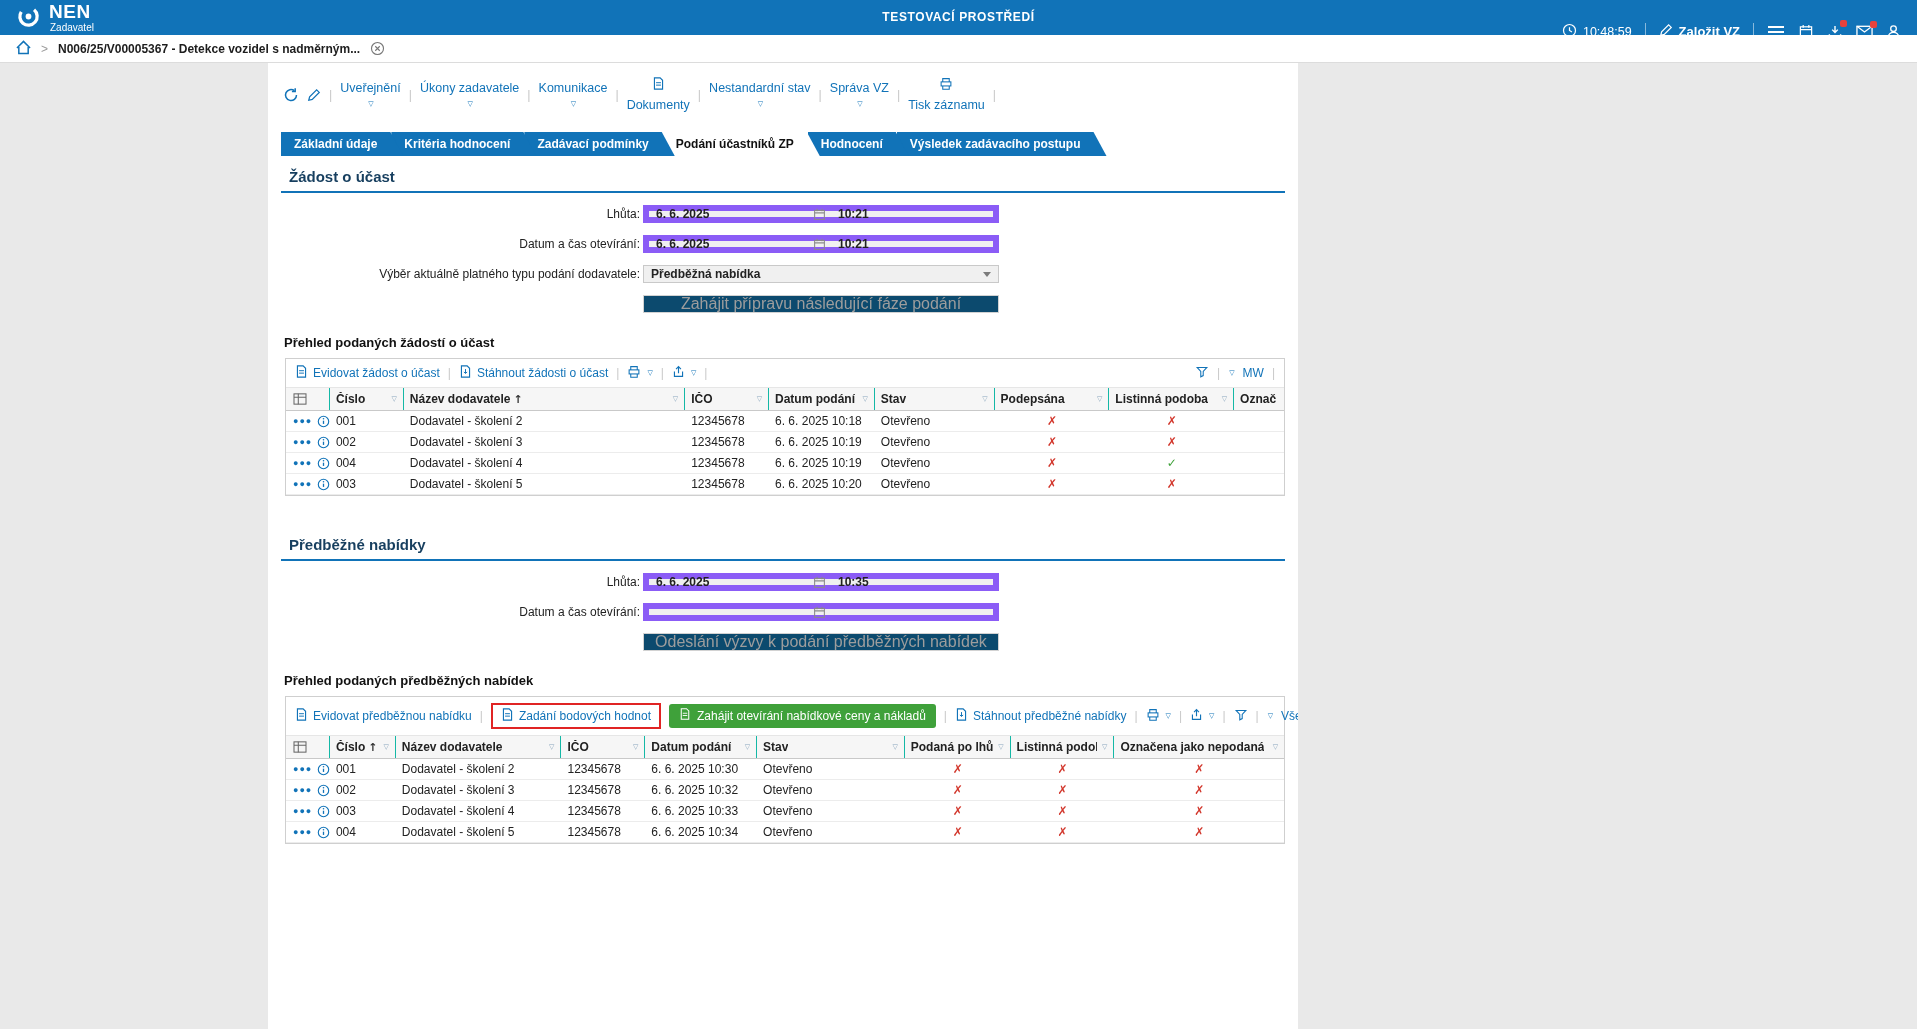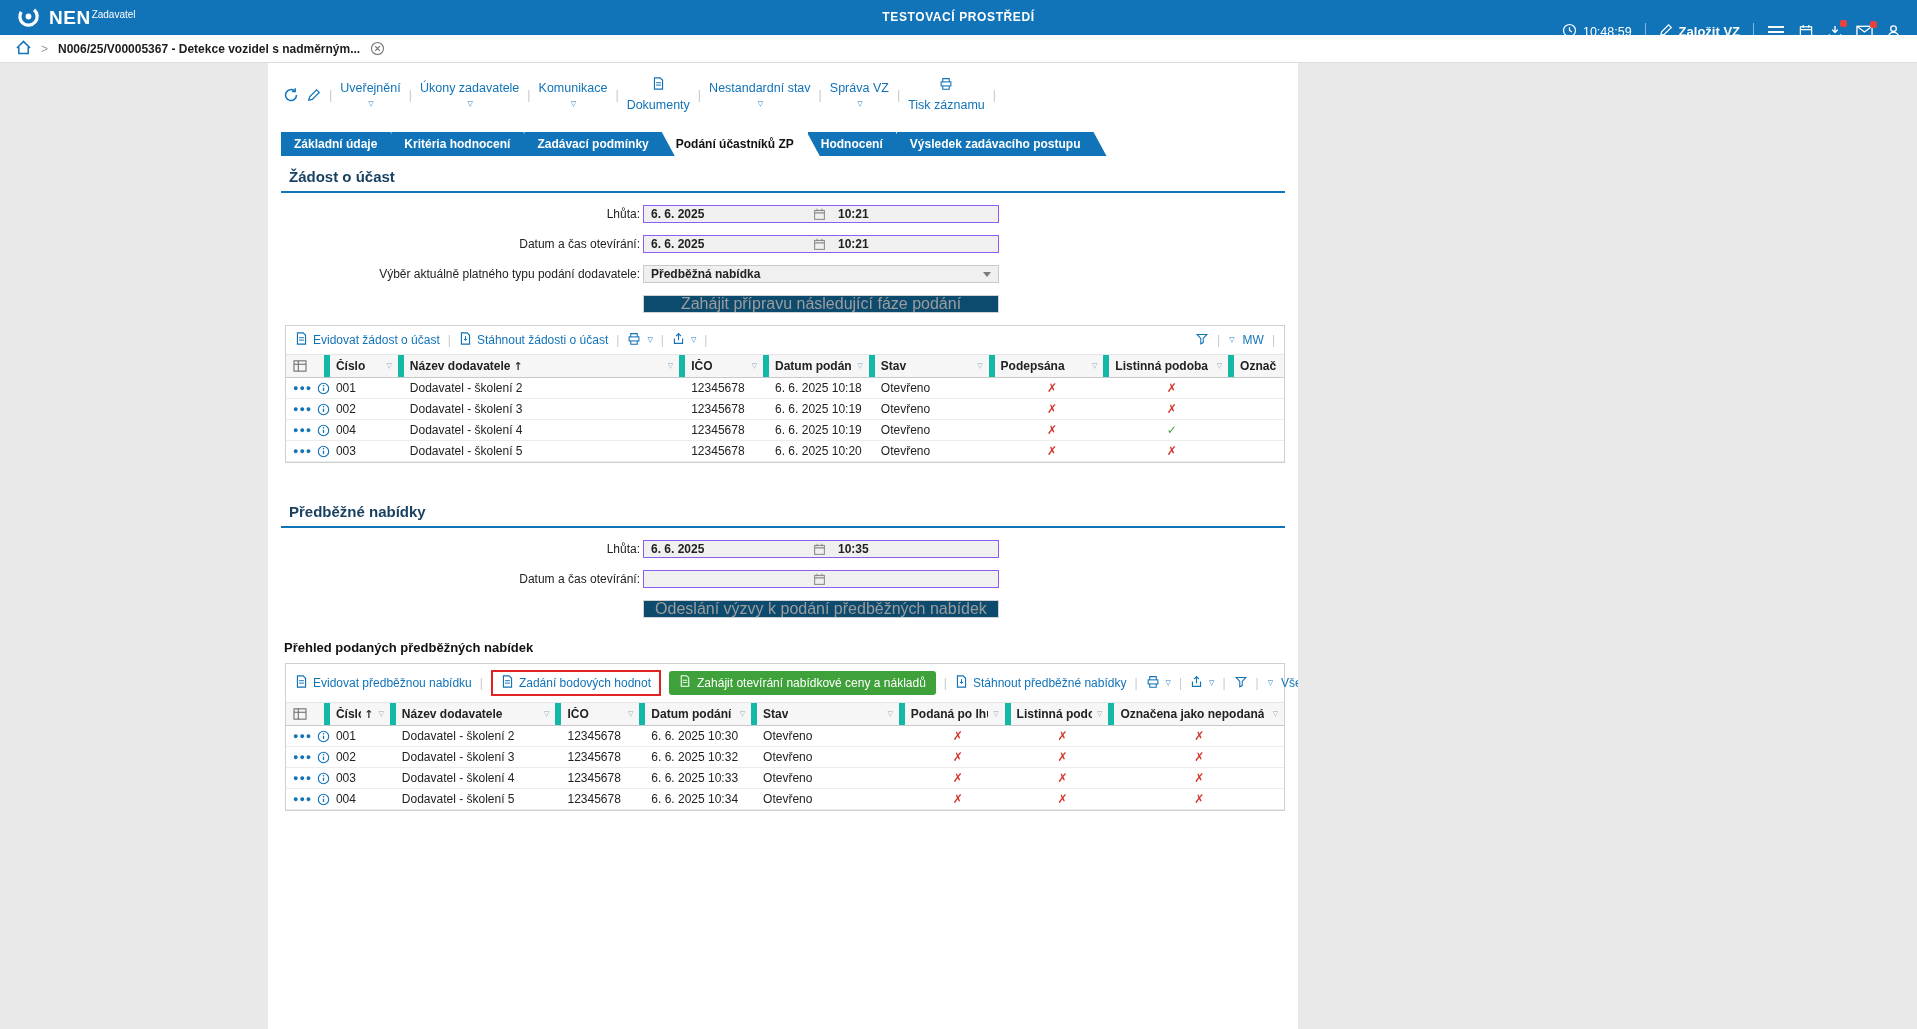--- a/index.html
+++ b/index.html
@@ -10,21 +10,21 @@
     background:#e9e9e9; overflow:hidden; position:relative;
   }
   .glyph { font-family:"DejaVu Sans", sans-serif; }
 
   
   .topbar {
     position:absolute; top:0; left:0; width:100%; height:35px;
     background:#1173b8; color:#fff; display:flex; align-items:center; padding:0 16px;
   }
   .brand { display:flex; align-items:center; gap:8px; width:240px; cursor:pointer; }
-  .brand-text { display:flex; flex-direction:row; line-height:1; }
+  .brand-text { display:flex; flex-direction:column; line-height:1; }
   .brand-name { font-size:19px; font-weight:bold; letter-spacing:.5px; }
   .brand-sub { font-size:10px; margin-top:2px; margin-left:1px; }
   .env-title { position:absolute; left:50%; transform:translateX(-50%); top:10px; font-weight:bold; font-size:12px; letter-spacing:.6px; }
   .topbar-right { margin-left:auto; display:flex; align-items:center; gap:13px; font-size:12.5px;margin-top:28px; }
   .tb-sep { width:1px; height:18px; background:rgba(255,255,255,.5); }
   .hgroup { display:flex; align-items:center; gap:6px; cursor:pointer; }
   .create-vz { font-weight:bold; font-size:13px; }
   .tb-icon { position:relative; display:flex; align-items:center; cursor:pointer; }
   .dot { position:absolute; top:-4px; right:-4px; width:7px; height:7px; background:#e8423c; border-radius:2px; }
 
@@ -62,21 +62,21 @@
 
   
   .section-head { margin-top:6px; border-bottom:2px solid #1173b8; padding:6px 8px 6px; }
   .section-title { font-size:15px; font-weight:bold; color:#173f5f; }
 
   
   .form { margin-top:10px; }
   .frow { display:flex; align-items:center; margin:12px 0; min-height:18px; }
   .flabel { width:362px; text-align:right; padding-right:3px; color:#222; }
   .fctrl { width:356px; }
-  .databox { display:flex; align-items:center; background:#f0f0f0; border:1px solid #8b5cf6; height:18px; font-weight:bold; cursor:default; }
+  .databox { display:flex; align-items:center; background:#f0f0f0; border:6px solid #8b5cf6; height:18px; font-weight:bold; cursor:default; }
   .databox .dpart { flex:1; padding-left:7px; }
   .databox .cal { display:flex; align-items:center; padding:0 2px; }
   .databox .tpart { flex:1; padding-left:10px; }
   .selectbox { display:flex; align-items:center; background:#f0f0f0; border:1px solid #c9c9c9; height:18px; font-weight:bold; padding-left:7px; cursor:pointer; }
   .selchev { width:0; height:0; border-left:4px solid transparent; border-right:4px solid transparent; border-top:5px solid #7b7b7b; margin-left:auto; margin-right:7px; }
   .disabled-btn {
     width:100%; height:18px; background:#0c4a6e; border:1px solid #d2d2d2;
     color:#9d9d9d; text-align:center; line-height:16px; font-size:16px;
   }
 
@@ -86,21 +86,21 @@
   .table-toolbar { display:flex; align-items:center; gap:8px; padding:6px 9px; color:#1173b8; border-bottom:1px solid #e6e6e6; }
   .tt-link { display:inline-flex; align-items:center; gap:5px; cursor:pointer; white-space:nowrap; }
   .tt-right { margin-left:auto; display:flex; align-items:center; gap:8px; }
   .green-btn {
     background:#3fa13a; color:#fff; border-radius:3px; padding:4px 10px 5px;
     display:inline-flex; align-items:center; gap:6px; cursor:pointer; white-space:nowrap;
   }
   .red-outline { border:2px solid #e02424; padding:3px 8px; display:inline-flex; align-items:center; gap:5px; }
 
   .thead { display:flex; background:#f6f6f6; border-bottom:1px solid #c9c9c9; height:23px; font-weight:bold; align-items:stretch; }
-  .th { display:flex; align-items:center; padding:0 6px; border-right:6px solid #14b8a6; overflow:hidden; white-space:nowrap; cursor:pointer; }
+  .th { display:flex; align-items:center; padding:0 6px; border-right:1px solid #14b8a6; overflow:hidden; white-space:nowrap; cursor:pointer; }
   .th:last-child { border-right:none; }
   .hlabel { overflow:hidden; text-overflow:clip; }
   .fchev { margin-left:auto; font-size:7px; color:#8aa6bd; padding-left:5px; font-family:"DejaVu Sans", sans-serif; }
   .sort { font-size:11px; margin-left:3px; color:#333; font-family:"DejaVu Sans", sans-serif; }
   .trow { display:flex; height:21px; align-items:stretch; border-bottom:1px solid #ececec; }
   .td { padding:0 6px; overflow:hidden; white-space:nowrap; display:flex; align-items:center; }
   .td.mark { justify-content:center; font-weight:bold; font-family:"DejaVu Sans", sans-serif; }
   .mark-x { color:#d2362b; }
   .mark-ok { color:#3fa13a; }
   .c0 { width:44px; display:flex; gap:5px; align-items:center; padding-left:7px; }
@@ -309,20 +309,21 @@
       </div>
     </div>
     <div class="frow">
       <div class="flabel"></div>
       <div class="fctrl">
         <div class="disabled-btn">Zahájit přípravu následující fáze podání</div>
       </div>
     </div>
   </div>
 
+  <div class="subsection-title">Přehled podaných žádostí o účast</div>
 
   <div class="table-card">
     <div class="table-toolbar">
       <span class="tt-link">
         <span><svg width="13" height="13" viewBox="0 0 16 16">
               <path d="M3 1h7l3 3v11H3z" fill="none" stroke="#1173b8" stroke-width="1.4"></path>
               <path d="M5 7h6M5 10h6" stroke="#1173b8" stroke-width="1.2"></path>
             </svg></span>
         <span>Evidovat žádost o účast</span>
       </span>

